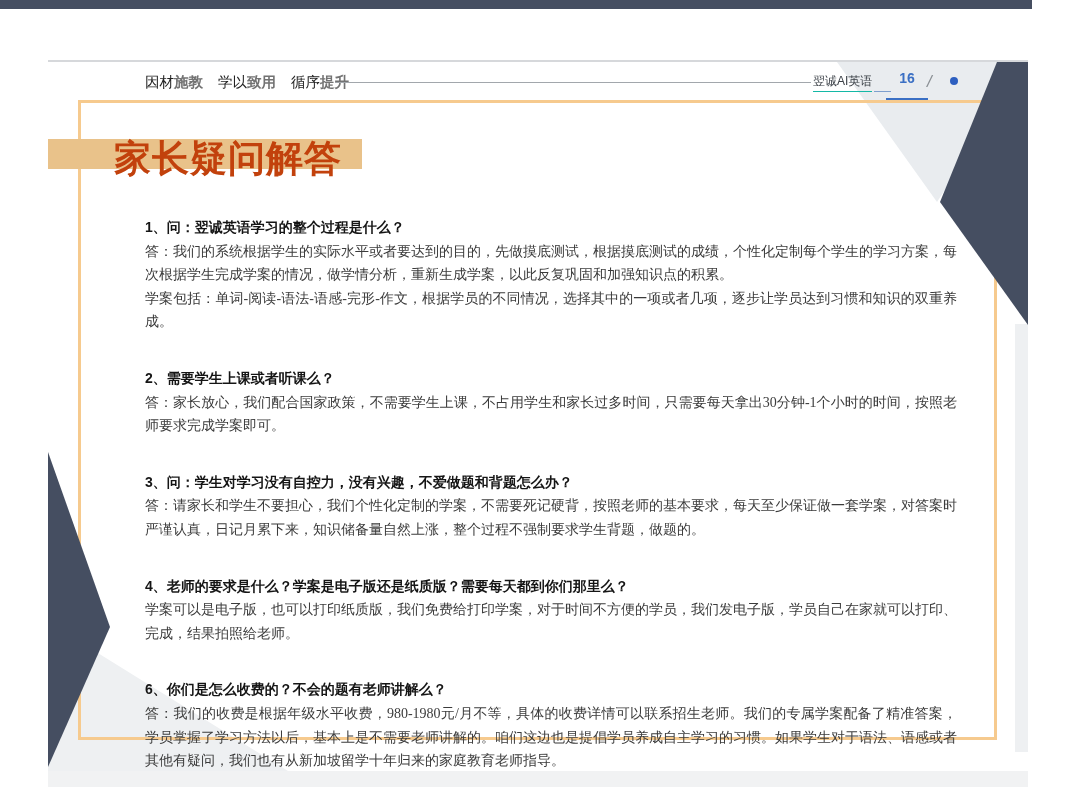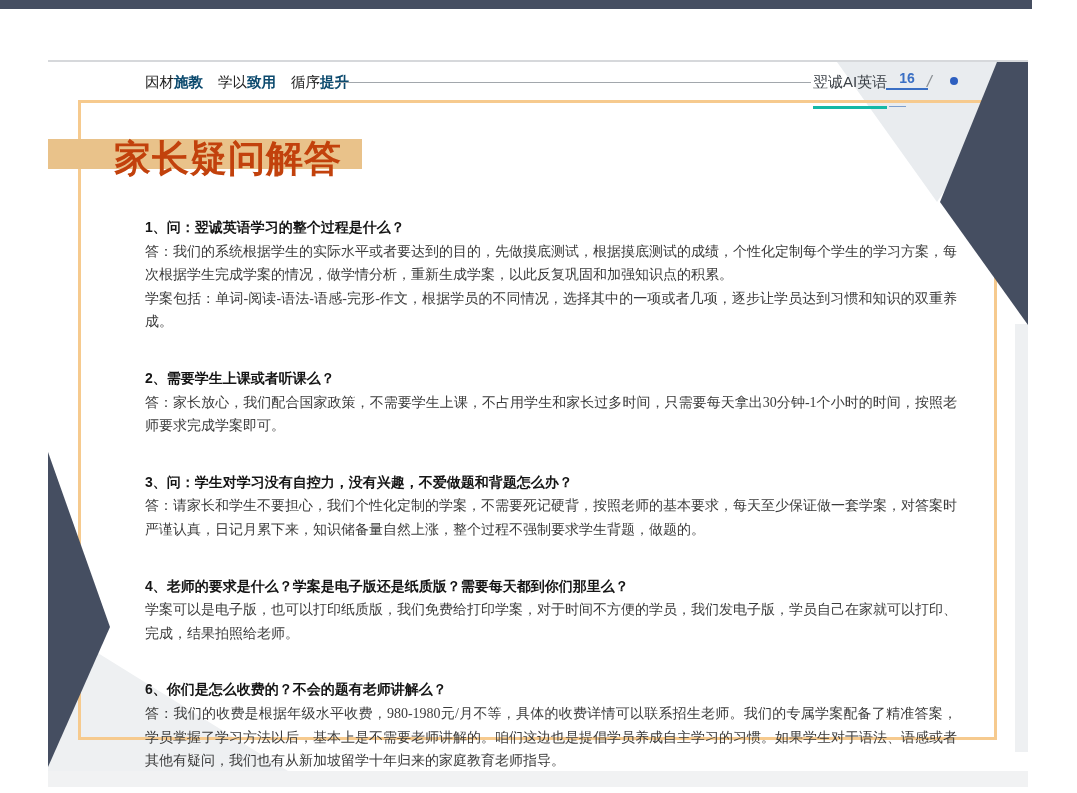--- a/index.html
+++ b/index.html
@@ -22,33 +22,33 @@
   .frame{
     position:absolute;left:30px;top:38px;width:919px;height:640px;
     border:3px solid #f6ca8e;box-sizing:border-box;
   }
   .tr-dark{background:#454e61;clip-path:polygon(949px 0px,980px 0px,980px 263px,892px 140px);}
   .bl-dark{background:#454e61;clip-path:polygon(0px 390px,62px 565px,0px 705px);}
 
   
   .slogan{position:absolute;left:97px;top:11px;font-size:14.5px;color:#222;white-space:nowrap;}
   .slogan .grp{margin-right:11px;}
-  .slogan b{font-weight:bold;color:#0c4a6e;}
+  .slogan b{font-weight:bold;color:#737373;}
   .divider{position:absolute;left:287px;top:20px;width:476px;height:1px;background:#a2a7ac;}
   .brand{
-    position:absolute;left:765px;top:11px;font-size:15px;color:#3b4047;
-    border-bottom:3px solid #14b8a6;padding-bottom:14px;white-space:nowrap;
+    position:absolute;left:765px;top:11px;font-size:12px;color:#3b4047;
+    border-bottom:1px solid #14b8a6;padding-bottom:1px;white-space:nowrap;
   }
   .brand::after{
     content:"";position:absolute;right:-19px;bottom:-1px;width:17px;height:1px;background:#7d9fce;
   }
   .pagenum{
     position:absolute;left:838px;top:8px;width:42px;text-align:center;
     font-size:14px;font-weight:bold;color:#3a6fc4;
-    border-bottom:2px solid #3a6fc4;padding-bottom:2px;
+    border-bottom:2px solid #3a6fc4;padding-bottom:12px;
   }
   .slash{position:absolute;left:879px;top:10px;font-size:17px;color:#8a8f94;font-style:italic;}
   .dot{position:absolute;left:902px;top:15px;width:8px;height:8px;border-radius:50%;background:#2d5fc0;}
 
   
   .titlebar{position:absolute;left:0;top:77px;width:314px;height:30px;background:#e9c28a;}
   .title{
     position:absolute;left:66px;top:72px;font-size:37px;font-weight:bold;
     color:#c2410c;letter-spacing:1px;white-space:nowrap;
   }

